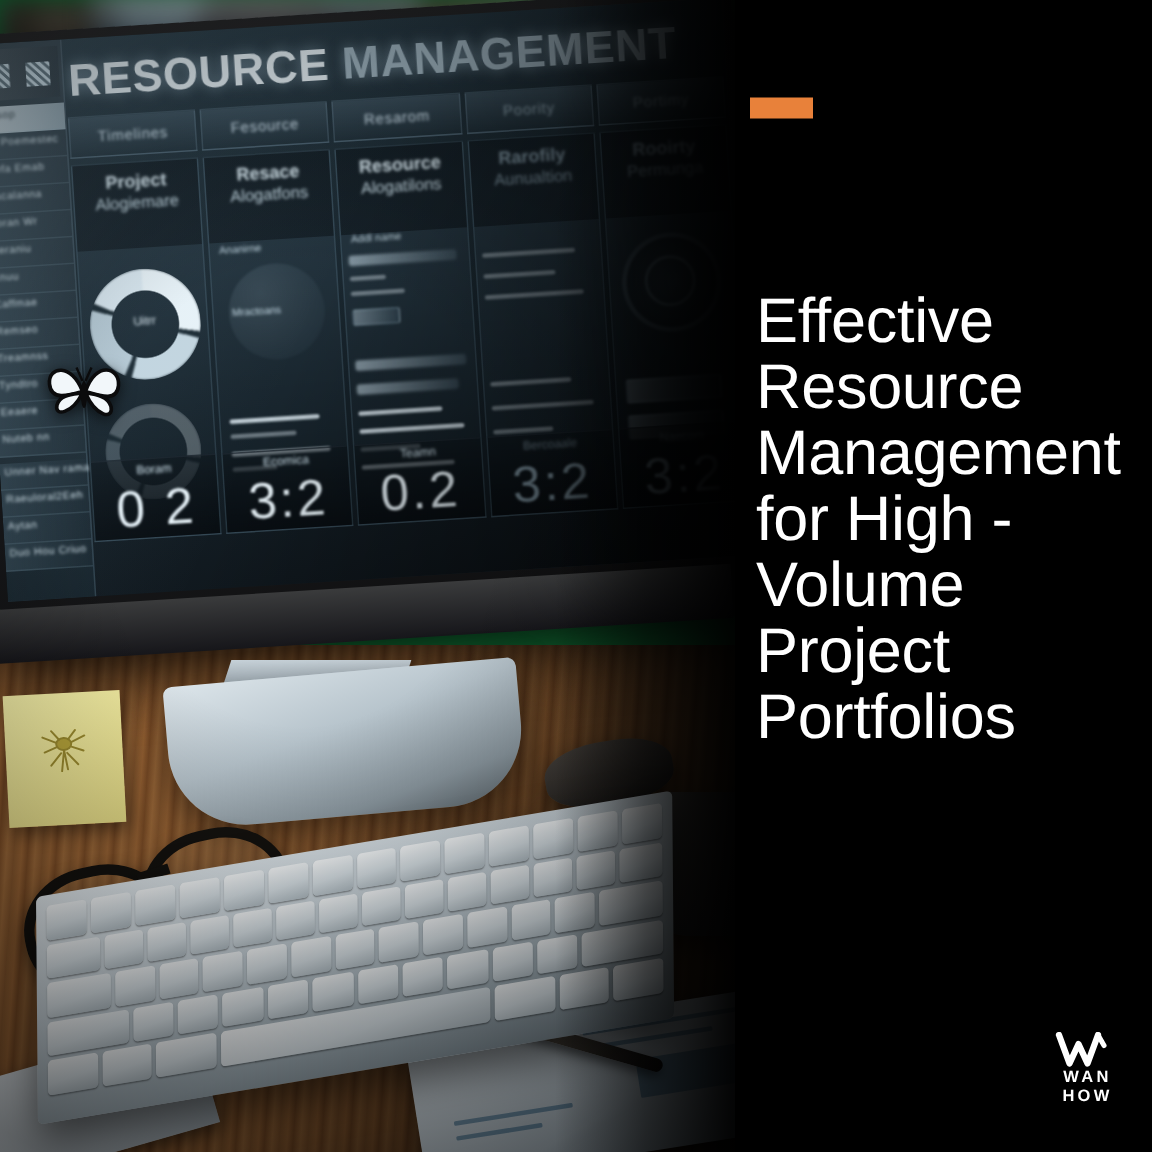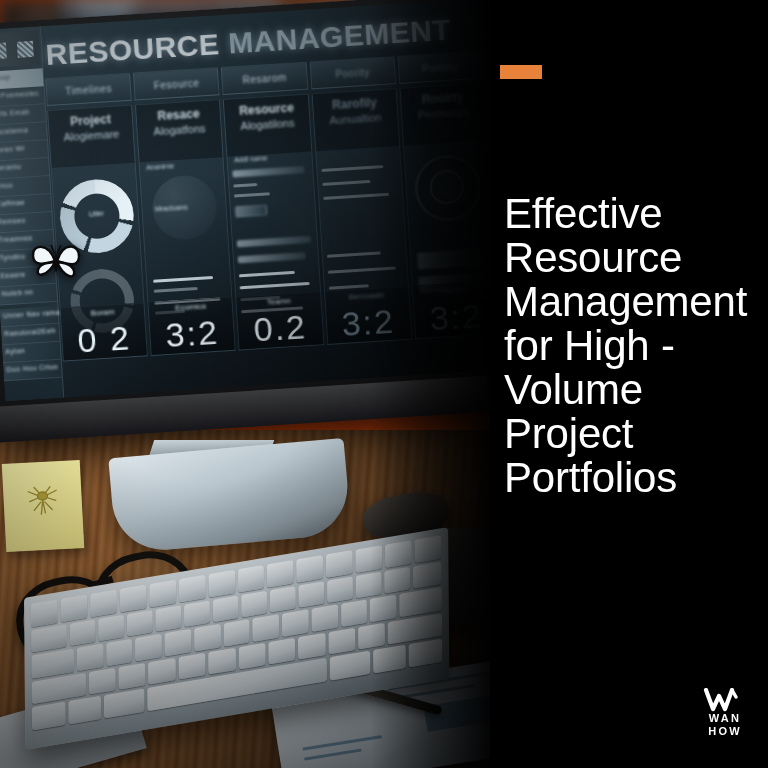--- a/index.html
+++ b/index.html
@@ -1,17 +1,17 @@
 <!DOCTYPE html>
 <html><head>
 <meta charset="utf-8">
 <style>
   html,body{margin:0;padding:0;background:#000;}
   body{width:768px;height:768px;overflow:hidden;font-family:"Liberation Sans",sans-serif;}
-  #stage{position:relative;width:768px;height:768px;overflow:hidden;background:#c2410c;}
+  #stage{position:relative;width:768px;height:768px;overflow:hidden;background:#15803d;}
 
   
   #photo{position:absolute;left:0;top:0;width:520px;height:768px;overflow:hidden;}
 
   
   .bg-office{position:absolute;left:0;top:0;width:520px;height:92px;
     background:
       radial-gradient(ellipse 46px 40px at 40px 18px,#6a5a52 0%,#3a3029 70%,rgba(0,0,0,0) 100%),
       radial-gradient(ellipse 60px 52px at 178px 30px,#6b3f33 0%,#42241d 72%,rgba(0,0,0,0) 100%),
       linear-gradient(100deg,#5d6468 0%,#8e9aa0 16%,#a9b6bc 24%,#7b868c 33%,#4a4744 44%,

